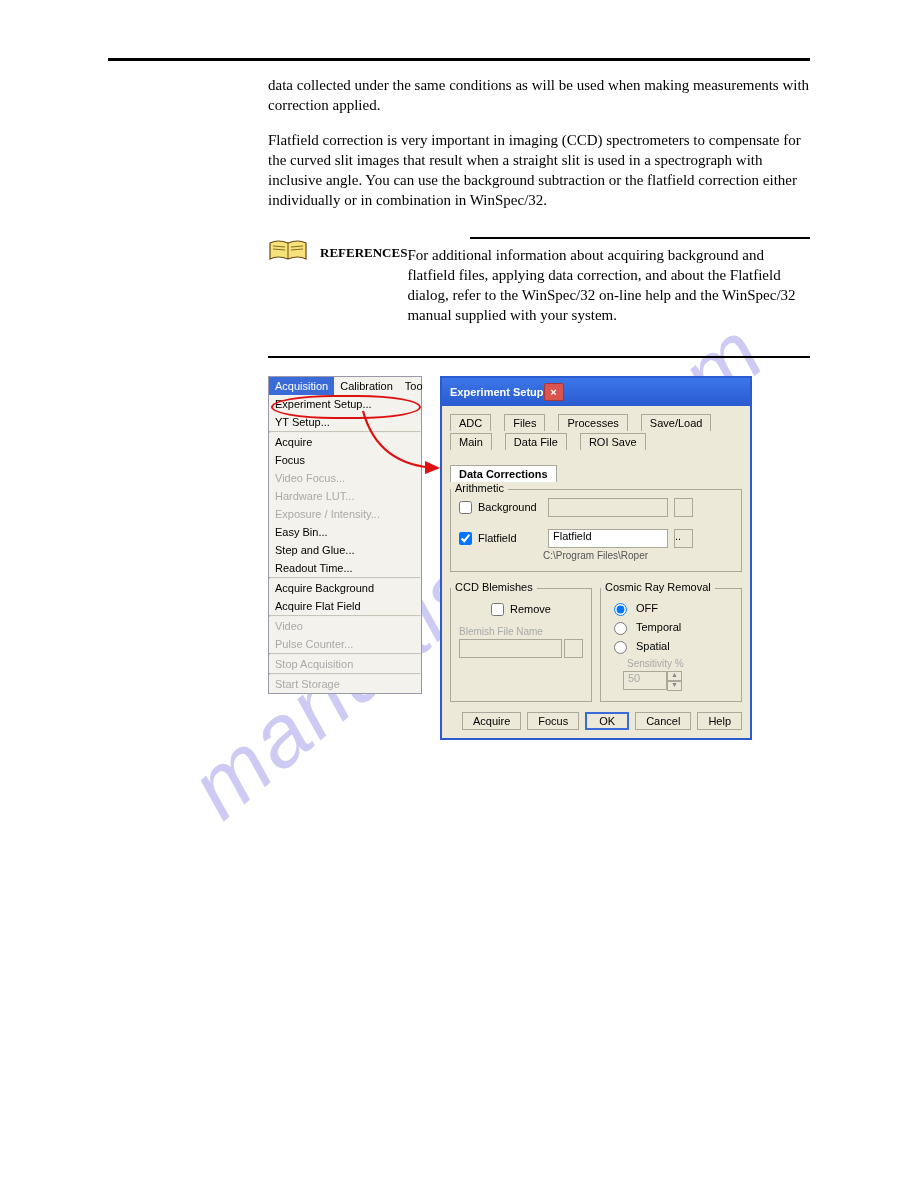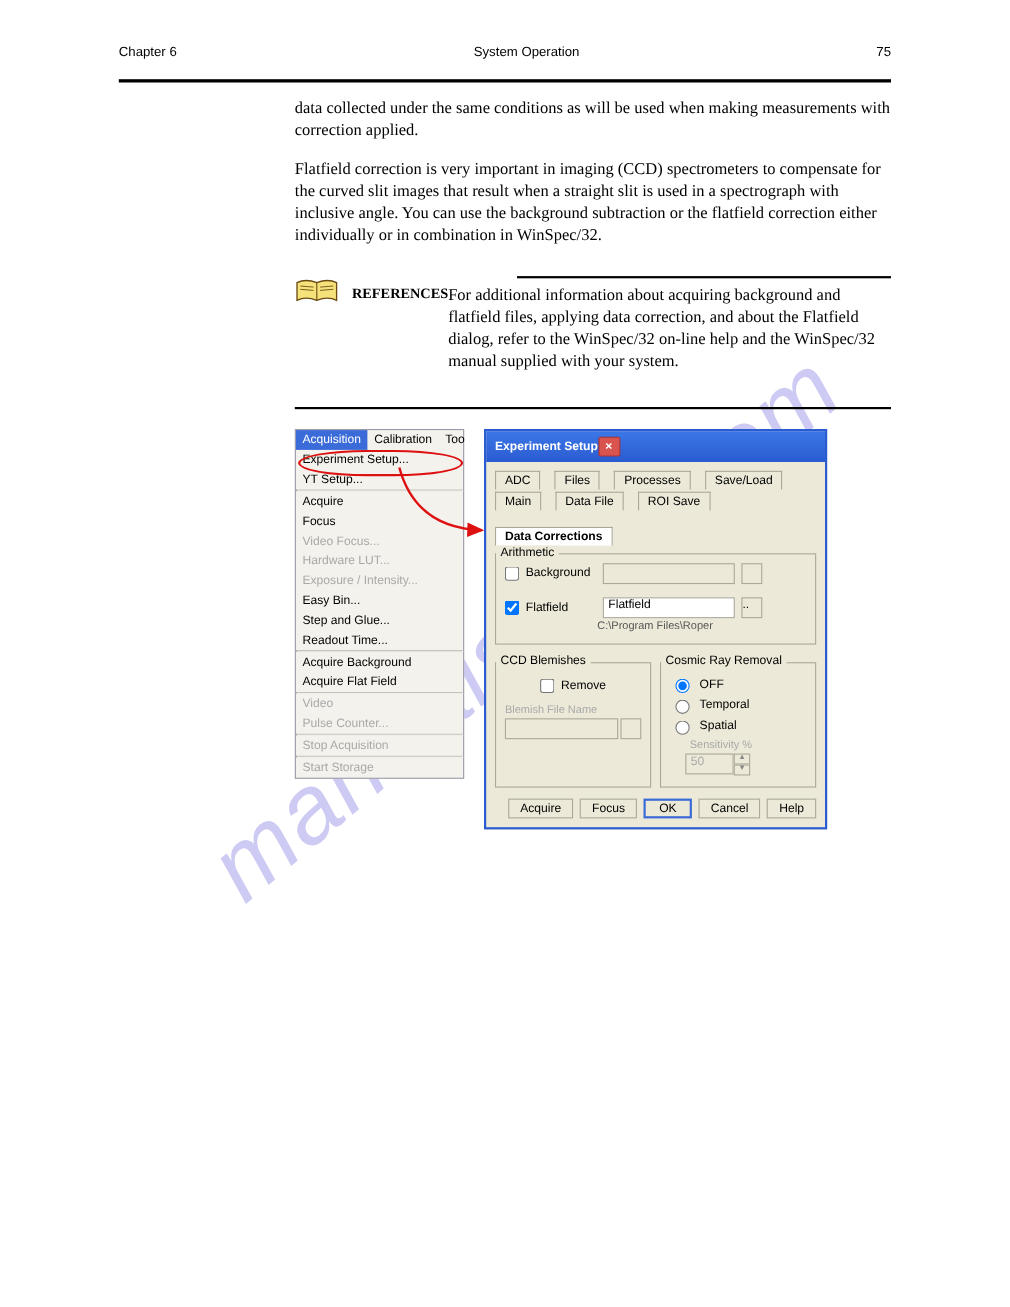--- a/index.html
+++ b/index.html
@@ -53,25 +53,20 @@
   .close-x{width:18px;height:16px;background:#d9534f;color:#fff;font-weight:bold;text-align:center;line-height:16px;border:1px solid #a33;font-size:11px;border-radius:2px}
 </style>
 </head>
 <body>
 
 <div class="page">
   <div class="watermark">manualshive.com</div>
 
   <div class="content">
 
-    <div class="header">
-      <span>Chapter 6</span>
-      <span>System Operation</span>
-      <span>75</span>
-    </div>
     <div class="rule-top"></div>
 
     <p class="para">data collected under the same conditions as will be used when making measurements with correction applied.</p>
     <p class="para">Flatfield correction is very important in imaging (CCD) spectrometers to compensate for the curved slit images that result when a straight slit is used in a spectrograph with inclusive angle. You can use the background subtraction or the flatfield correction either individually or in combination in WinSpec/32.</p>
 
     <div class="note-row">
       <div class="book-icon">
         <svg viewBox="0 0 40 28" width="40" height="28">
           <path d="M2 22 L2 6 Q10 2 20 6 Q30 2 38 6 L38 22 Q30 18 20 22 Q10 18 2 22 Z" fill="#f6e27a" stroke="#6b4a12" stroke-width="1.2"></path>
           <path d="M20 6 L20 22" stroke="#6b4a12" stroke-width="1"></path>

